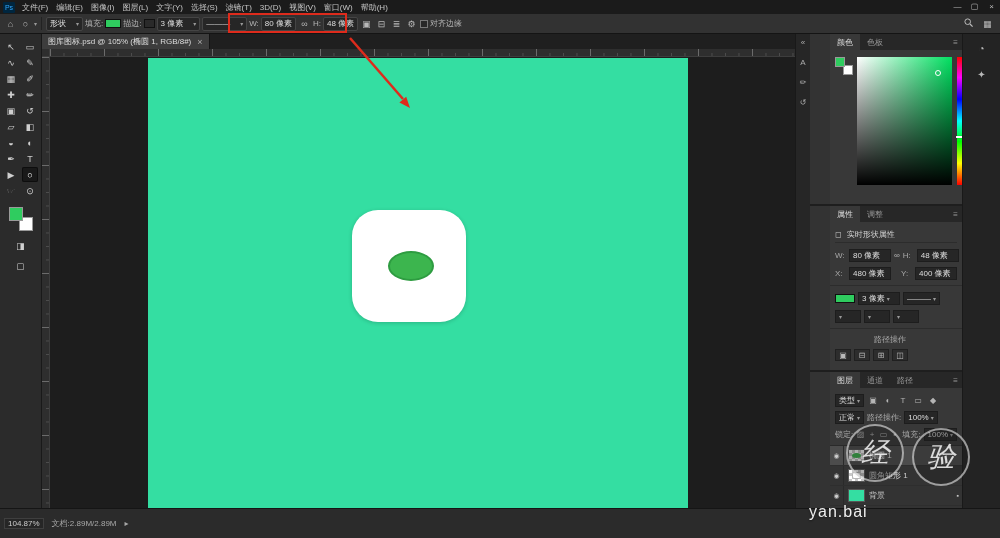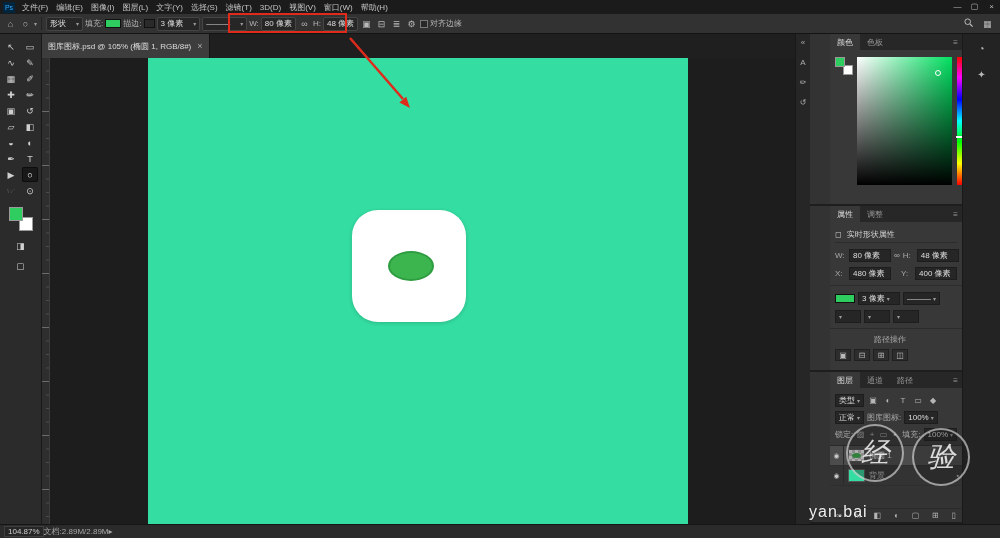--- a/index.html
+++ b/index.html
@@ -26,21 +26,21 @@
   .ob-label { color:#b5b5b5; white-space:nowrap; }
   .ob-icon { min-width:13px; text-align:center; color:#b8b8b8; font-size:9px; }
   .caret { font-size:6px; color:#999; }
   .swatch { width:16px; height:9px; border:1px solid #101010; }
   .fill-swatch { background:var(--fg-green); }
   .stroke-swatch { background:#2a2a2a; width:11px; }
   .checkbox { width:8px; height:8px; border:1px solid #787878; background:#282828; }
   .ob-right { margin-left:auto; display:flex; align-items:center; gap:6px; padding-right:2px; }
 
   
-  .tabbar { position:absolute; top:34px; left:42px; right:205px; height:24px; background:#1f1f1f;
+  .tabbar { position:absolute; top:34px; left:42px; right:205px; height:15px; background:#1f1f1f;
             display:flex; z-index:6; }
   .doc-tab { background:#3d3d3d; color:#ddd; font-size:8px; display:flex; align-items:center;
              gap:6px; padding:0 6px; border-right:1px solid #141414; white-space:nowrap; }
   .tab-close { color:#aaa; font-size:9px; }
 
   
   .toolbar { position:absolute; top:34px; bottom:14px; left:0; width:42px; background:#2b2b2b;
              border-right:1px solid #191919; display:flex; flex-direction:column; align-items:center;
              padding-top:5px; z-index:6; }
   .tools-grid { display:grid; grid-template-columns:16px 16px; gap:1px 3px; }
@@ -144,22 +144,22 @@
   .layers-footer { height:14px; display:flex; align-items:center; justify-content:space-between;
                    padding:0 6px; background:#333; margin:0 -5px -4px; border-top:1px solid #2a2a2a;
                    font-size:8px; color:#b5b5b5; flex:none; }
 
   
   .right-rail { position:absolute; top:34px; bottom:14px; right:0; width:38px; background:#232323;
                 border-left:1px solid #191919; display:flex; flex-direction:column; align-items:center;
                 padding-top:9px; gap:15px; color:#b8b8b8; font-size:10px; z-index:6; }
 
   
-  .statusbar { position:absolute; left:0; right:0; bottom:0; height:14px; background:#2b2b2b;
-               border-top:1px solid #151515; display:flex; align-items:center; padding:0 4px;
+  .statusbar { position:absolute; left:0; right:0; bottom:0; height:30px; background:#2b2b2b;
+               border-top:1px solid #151515; display:flex; align-items:center; gap:8px; padding:0 4px;
                font-size:8px; color:#a8a8a8; z-index:20; }
   .zoom-field { background:#262626; border:1px solid #3f3f3f; padding:0 3px; height:11px;
                 display:flex; align-items:center; color:#ccc; }
 
   
   .annotation-box { position:absolute; left:228px; top:13px; width:119px; height:20px;
                     border:2px solid var(--annotation-red); z-index:60; pointer-events:none; }
   .annotation-svg { position:absolute; top:0; left:0; z-index:60; pointer-events:none; }
   .watermark { position:absolute; right:0; bottom:14px; width:196px; height:106px; z-index:70; pointer-events:none; }
   .stamp { position:absolute; width:58px; height:58px; border:2px solid rgba(255,255,255,.55);
@@ -408,21 +408,21 @@
           <span class="licon">◐</span>
           <span class="licon">T</span>
           <span class="licon">▭</span>
           <span class="licon">◆</span>
         </div>
         <div class="lrow">
           <span class="lfield">
             <span>正常</span>
             <span class="caret">▾</span>
           </span>
-          <span class="llabel">图库图标:</span>
+          <span class="llabel">路径操作:</span>
           <span class="lfield">
             <span>100%</span>
             <span class="caret">▾</span>
           </span>
         </div>
         <div class="lrow">
           <span class="llabel">锁定:</span>
           <span class="licon">▨</span>
           <span class="licon">+</span>
           <span class="licon">▭</span>
@@ -434,20 +434,25 @@
           </span>
         </div>
         <div class="layer-list">
           <div class="layer-row selected">
             <span class="eye-cell">◉</span>
             <span class="thumb checker ellipse"></span>
             <span>椭圆 1</span>
           </div>
           <div class="layer-row">
             <span class="eye-cell">◉</span>
+            <span class="thumb checker card"></span>
+            <span>圆角矩形 1</span>
+          </div>
+          <div class="layer-row">
+            <span class="eye-cell">◉</span>
             <span class="thumb green"></span>
             <span>背景</span>
             <span class="lock-badge">▪</span>
           </div>
         </div>
         <div class="layers-footer">
           <span>∞</span>
           <span>fx</span>
           <span>◧</span>
           <span>◐</span>

